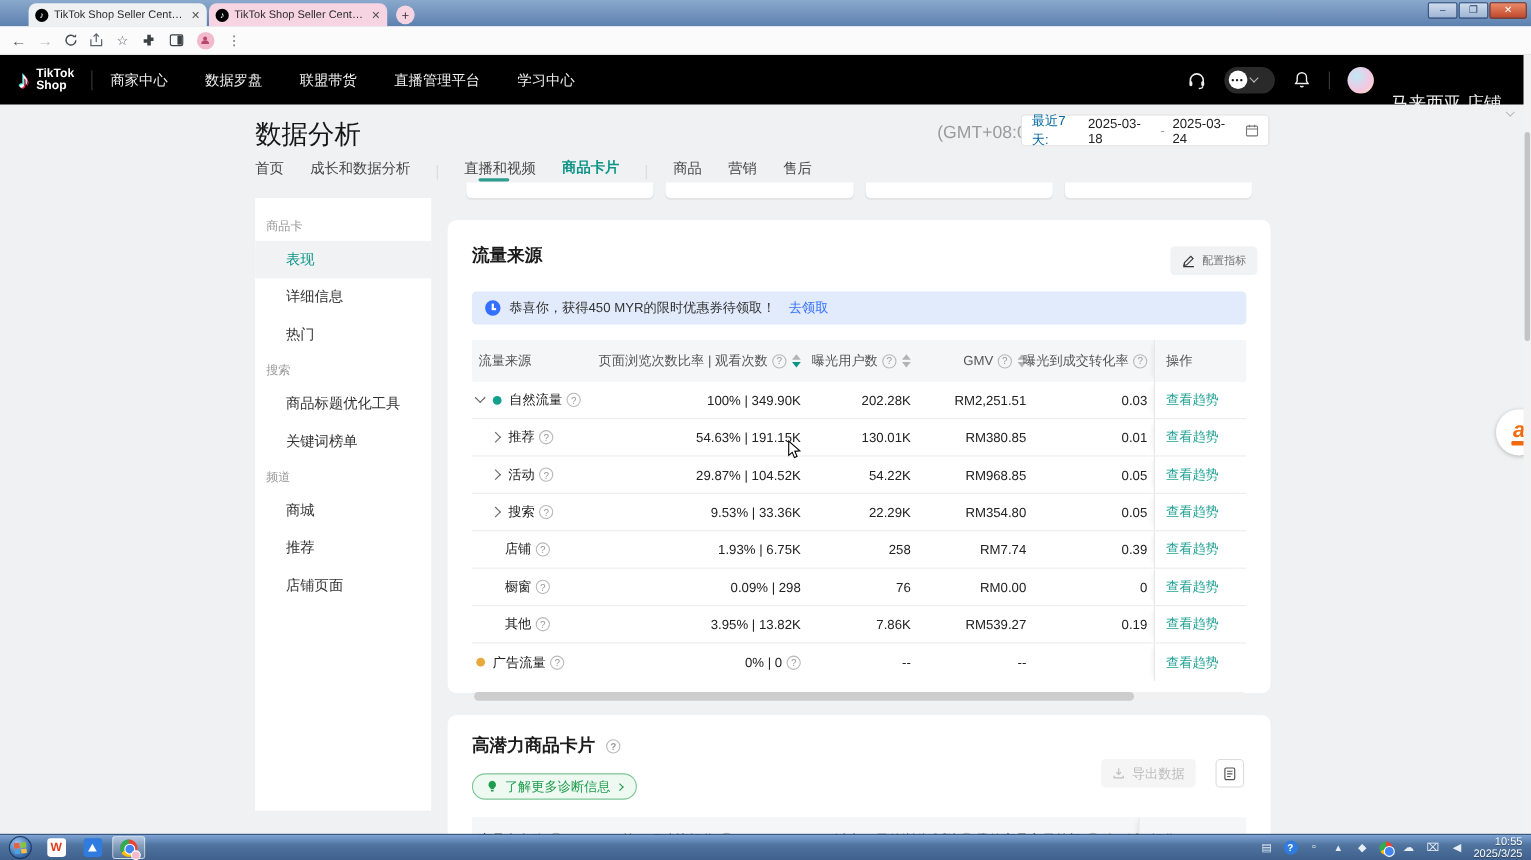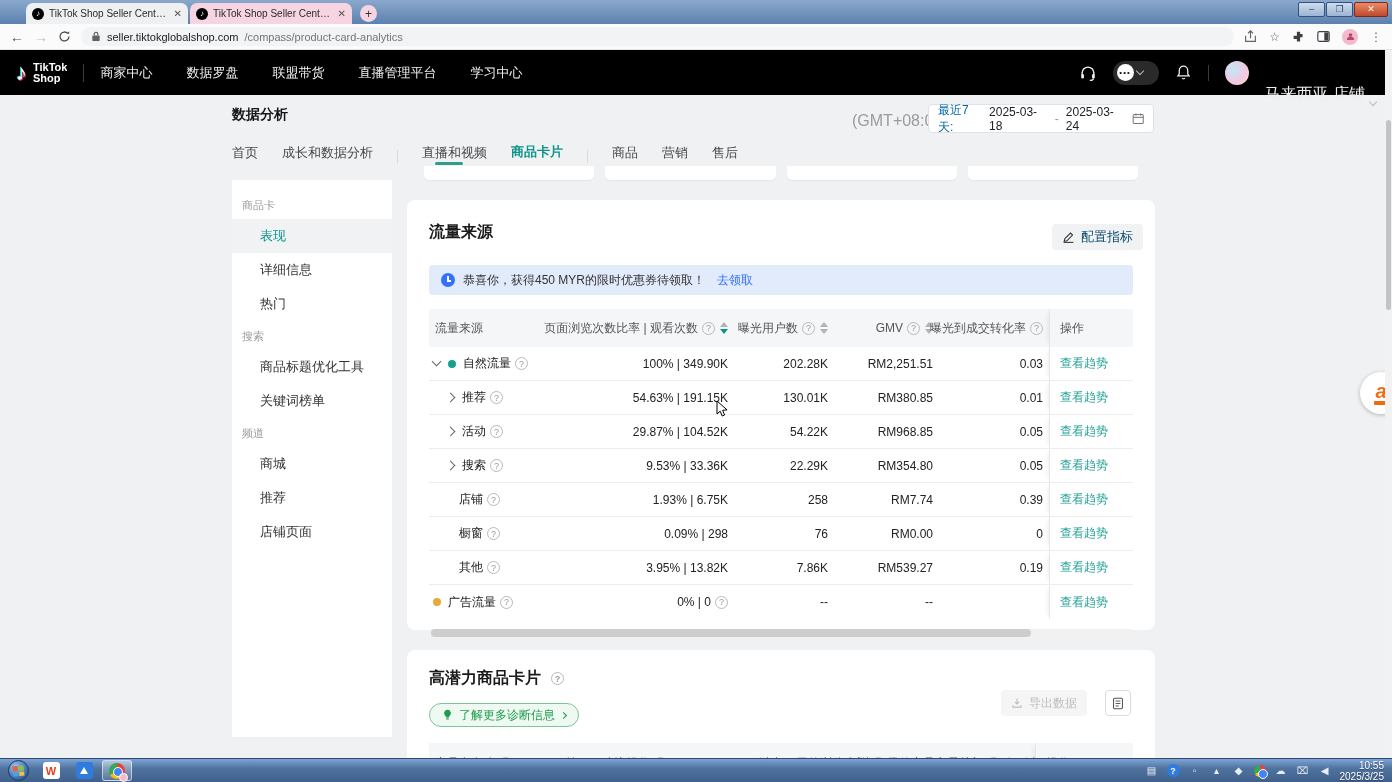--- a/index.html
+++ b/index.html
@@ -54,21 +54,21 @@
   .chatbubble { width:17px; height:17px; background:#fff; border-radius:50%; color:#111;
     font-size:8px; display:flex; align-items:center; justify-content:center; letter-spacing:1px; }
   .chev { width:6px; height:6px; border-right:1.5px solid #bbb; border-bottom:1.5px solid #bbb;
     transform:rotate(45deg); margin-top:-3px; }
   .navdiv { width:1px; height:16px; background:#3a3a3a; }
   .avatar-store { width:24px; height:24px; border-radius:50%;
     background:radial-gradient(circle at 35% 35%, #bfe9f7, #f6c6e0 60%, #f7e6a9); }
   .storename { font-size:16px; color:#eee; display:flex; align-items:flex-end; gap:5px;margin-top:44px; }
 
   
-  .pagetitle { position:absolute; left:232px; top:106px; font-size:14px; font-weight:bold; color:#161616; }
+  .pagetitle { position:absolute; left:232px; top:106px; font-size:24px; font-weight:normal; color:#161616; }
   .tzone { position:absolute; left:852px; top:112px; font-size:16px; color:#9b9b9b; }
   .datebox { position:absolute; left:928px; top:104px; width:226px; height:29px; background:#fff;
     border:1px solid #e2e2e2; border-radius:4px; display:flex; align-items:center; padding:0 9px;
     gap:7px; font-size:12px; color:#222; }
   .datebox .lbl { color:#0369a1; }
   .datebox .dash { color:#999; }
 
   
   .sectabs { position:absolute; left:232px; top:144px; display:flex; align-items:center; gap:24px;
     font-size:13px; color:#474747; height:24px; }
@@ -85,21 +85,21 @@
   
   .stubrow { position:absolute; left:407px; top:166px; width:748px; height:14px; display:flex; gap:11px; padding:0 17px; }
   .stub { flex:1; background:#fff; border-radius:0 0 5px 5px; box-shadow:0 1px 1px rgba(0,0,0,.05); }
   .stub-underline { position:absolute; left:435px; top:162px; width:28px; height:3px; background:#2f9c90; border-radius:2px; }
 
   .card { position:absolute; left:407px; background:#fff; border-radius:8px; }
   .card1 { top:200px; width:748px; height:430px; padding:22px; }
   .card2 { top:650px; width:748px; height:140px; padding:18px 22px; }
   .cardtitle { font-size:16px; font-weight:bold; color:#1b1b1b; display:flex; align-items:center; gap:6px; }
   .cfgbtn { position:absolute; right:12px; top:24px; height:26px; background:#f1f2f3; border-radius:4px;
-    display:flex; align-items:center; gap:6px; padding:0 10px; font-size:13px; color:#0c4a6e; cursor:pointer; }
+    display:flex; align-items:center; gap:6px; padding:0 10px; font-size:10px; color:#737373; cursor:pointer; }
 
   .banner { margin-top:22px; height:30px; background:#e2ebfb; border-radius:4px; display:flex;
     align-items:center; padding:0 12px; gap:8px; font-size:12px; color:#333; }
   .banner a { color:#3370ff; text-decoration:none; margin-left:4px; }
   .clockdot { width:14px; height:14px; border-radius:50%; background:#3370ff; position:relative; flex:none; }
   .clockdot:before { content:""; position:absolute; left:6px; top:3px; width:1.5px; height:5px; background:#fff; }
   .clockdot:after { content:""; position:absolute; left:6px; top:7px; width:4px; height:1.5px; background:#fff; }
 
   
   .ttable { margin-top:14px; font-size:12px; }
@@ -208,28 +208,20 @@
     </div>
   </div>
 
   <div class="toolbar">
     <span class="navarrow">←</span>
     <span class="navarrow dim">→</span>
     <svg class="ic" width="13" height="13" viewBox="0 0 16 16">
         <path d="M13.5 8a5.5 5.5 0 1 1-1.6-3.9" fill="none" stroke="#4a4d51" stroke-width="1.6"></path>
         <path d="M13.8 1.5v3.2h-3.2z" fill="#4a4d51"></path>
       </svg>
-    <div class="omnibox">
-      <svg class="ic" width="10" height="11" viewBox="0 0 10 12">
-          <rect x="1" y="5" width="8" height="6" rx="1" fill="#5f6368"></rect>
-          <path d="M3 5V3.5a2 2 0 0 1 4 0V5" fill="none" stroke="#5f6368" stroke-width="1.3"></path>
-        </svg>
-      <span class="domain">seller.tiktokglobalshop.com</span>
-        <span class="path">/compass/product-card-analytics</span>
-    </div>
     <div class="tbicons">
       <svg class="ic" width="13" height="13" viewBox="0 0 16 16">
           <path d="M2 7v7h12V7" fill="none" stroke="#5f6368" stroke-width="1.4"></path>
           <path d="M8 10V1.5M5 4l3-3 3 3" fill="none" stroke="#5f6368" stroke-width="1.4"></path>
         </svg>
       <span>☆</span>
       <svg class="ic" width="13" height="13" viewBox="0 0 16 16">
           <path d="M6 2h4v3h3v4h-3v5H6v-3H2V7h4z" fill="#3c4043"></path>
         </svg>
       <svg class="ic" width="13" height="13" viewBox="0 0 16 16">

